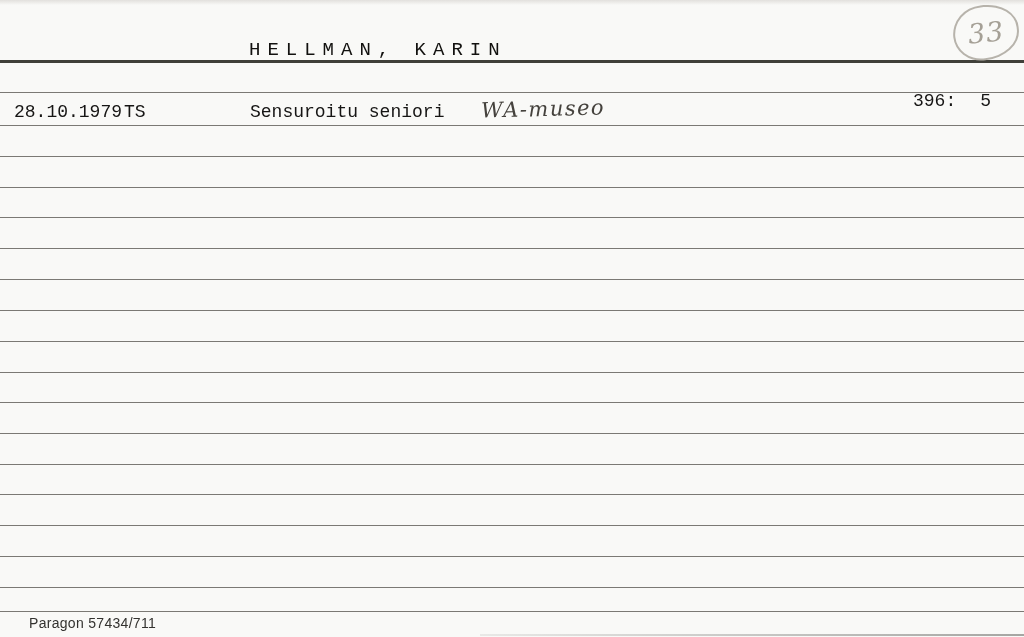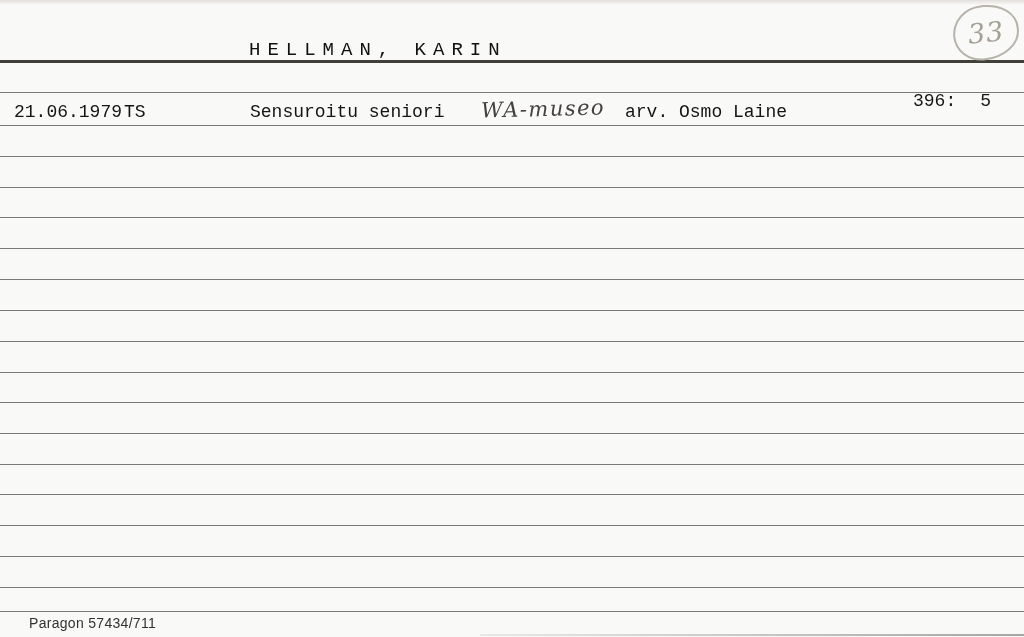--- a/index.html
+++ b/index.html
@@ -87,26 +87,25 @@
       <div class="rule" style="top: 402px;"></div>
       <div class="rule" style="top: 433px;"></div>
       <div class="rule" style="top: 464px;"></div>
       <div class="rule" style="top: 494px;"></div>
       <div class="rule" style="top: 525px;"></div>
       <div class="rule" style="top: 556px;"></div>
       <div class="rule" style="top: 587px;"></div>
       <div class="rule" style="top: 611px;"></div>
     </div>
 
-  <div class="typed entry-date"><span>21.06.1979</span><span class="entry-code">TS</span></div>
+  <div class="typed entry-date"><span>28.10.1979</span><span class="entry-code">TS</span></div>
 
   <div class="typed entry-title">Sensuroitu seniori</div>
 
   <div class="handwritten-note">WA-museo</div>
 
-  <div class="typed entry-reviewer">arv. Osmo Laine</div>
 
   <div class="typed entry-ref"><span>396:</span><span class="ref-num">5</span></div>
 
   <div class="print-code">Paragon 57434/711</div>
 
   <div class="scan-edge-bottom"></div>
 </div>
 
 </body></html>

